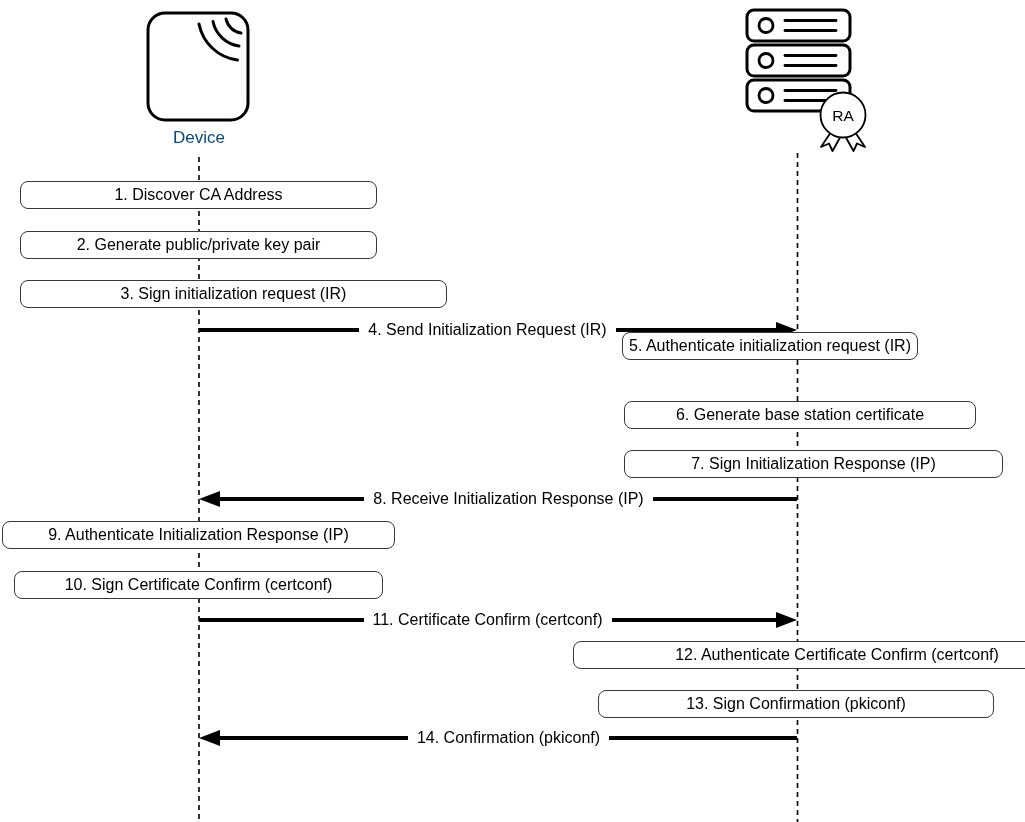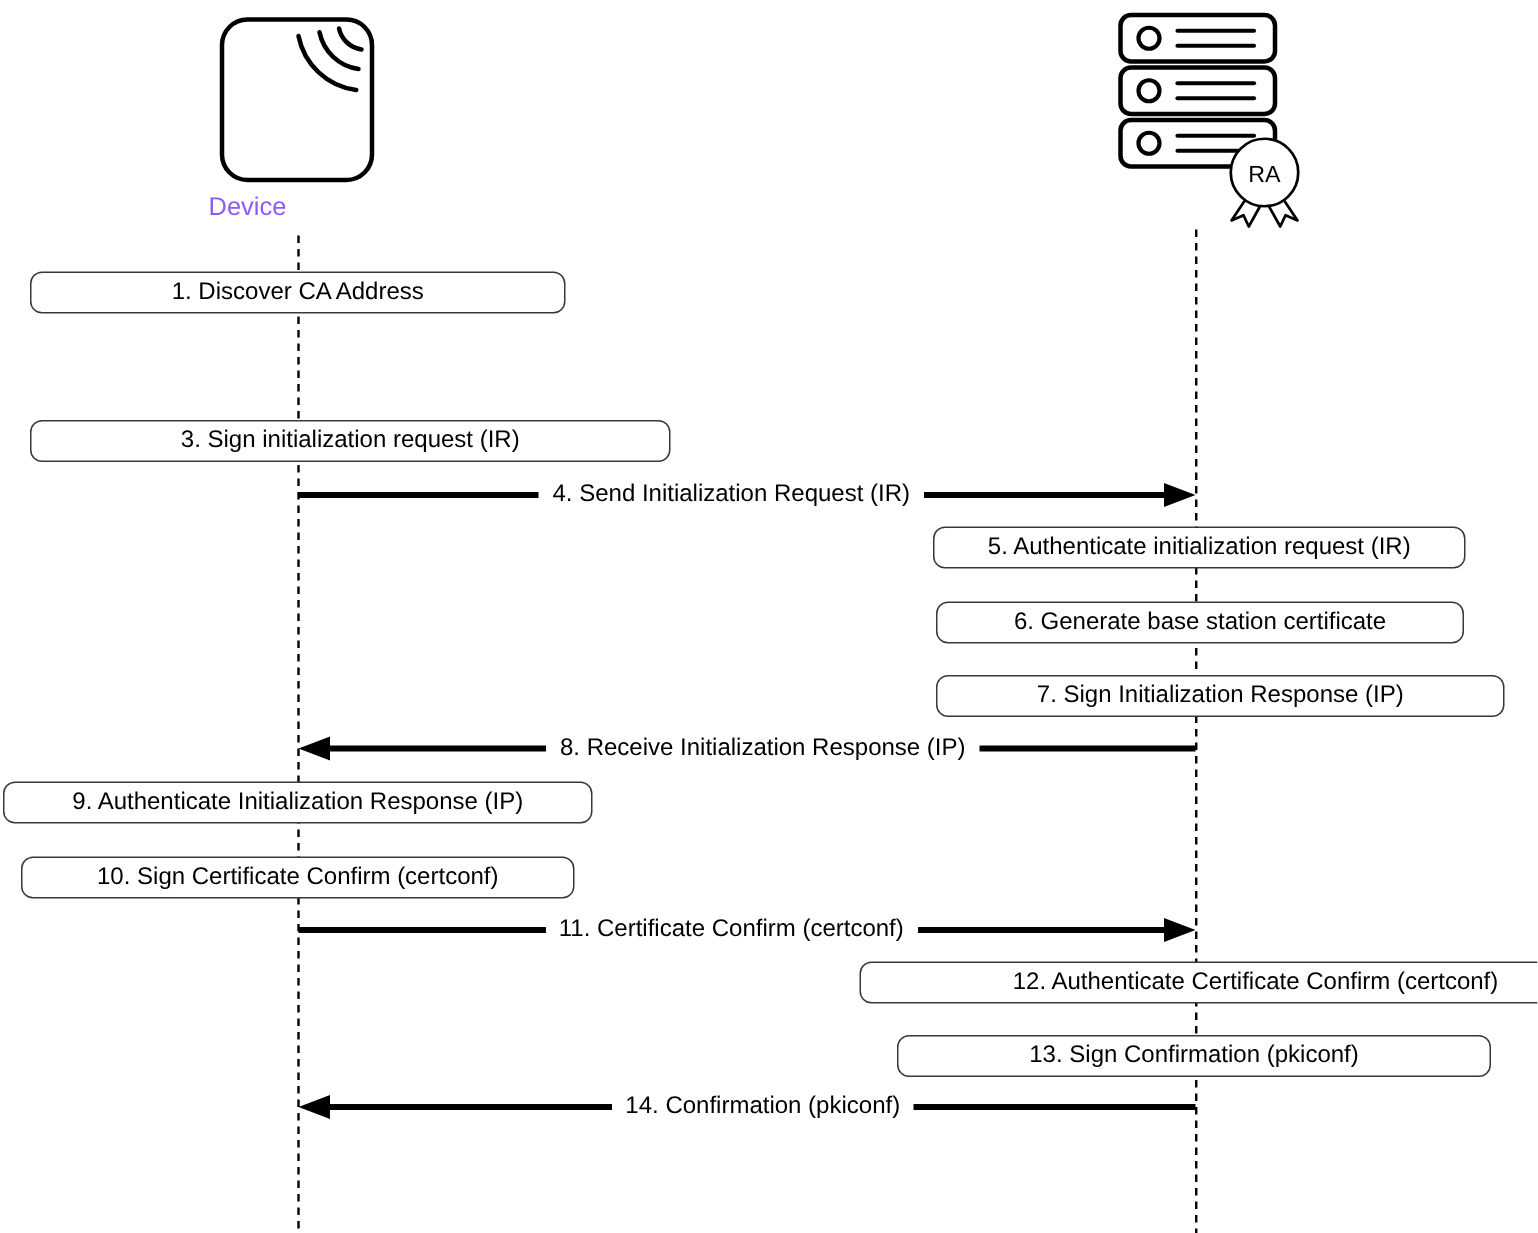--- a/index.html
+++ b/index.html
@@ -4,21 +4,21 @@
 <style>
   html,body { margin:0; padding:0; background:#ffffff; }
   .canvas {
     position:relative; width:1025px; height:822px;
     background:#ffffff; overflow:hidden;
     font-family:"Liberation Sans", sans-serif; color:#000;
   }
   .base-layer { position:absolute; left:0; top:0; }
   .actor-icon { position:absolute; }
   .actor-label {
-    position:absolute; text-align:left; font-size:17px; color:#8b5cf6;
+    position:absolute; text-align:center; font-size:17px; color:#0c4a6e;
   }
   .action-box {
     position:absolute; height:28px; box-sizing:border-box;
     background:#ffffff; border:1.6px solid #383838; border-radius:8px;
     display:flex; align-items:center; justify-content:center;
     font-size:16px; white-space:nowrap;
   }
   .message {
     position:absolute; left:199px; width:598px; height:18px;
     display:flex; align-items:center;justify-content:flex-end;
@@ -73,30 +73,31 @@
     </g>
     <g fill="#fff" stroke="#000" stroke-width="1.8" stroke-linejoin="round">
       <path d="M88,121 L76,139 L84,135.5 L87.5,143 L97,126 Z"></path>
       <path d="M108,121 L120,139 L112,135.5 L108.5,143 L99,126 Z"></path>
     </g>
     <circle cx="98" cy="107" r="22.5" fill="#fff" stroke="#000" stroke-width="1.8"></circle>
     <text x="98" y="113" text-anchor="middle" font-size="15.5" fill="#000" font-family="Liberation Sans, sans-serif">RA</text>
   </svg>
 
   <div class="action-box" style="left:20px;top:181px;width:357px;">1. Discover CA Address</div>
+  <div class="action-box" style="left:20px;top:231px;width:357px;">2. Generate public/private key pair</div>
   <div class="action-box" style="left:20px;top:280px;width:427px;">3. Sign initialization request (IR)</div>
 
   <div class="message" style="top:321px;">
     <div class="seg"></div>
     <div class="msg-label">4. Send Initialization Request (IR)</div>
     <div class="seg"></div>
     <div class="head-r"></div>
   </div>
 
-  <div class="action-box" style="left:622px;top:351px;width:355px;">5. Authenticate initialization request (IR)</div>
+  <div class="action-box" style="left:622px;top:332px;width:296px;">5. Authenticate initialization request (IR)</div>
   <div class="action-box" style="left:624px;top:401px;width:352px;">6. Generate base station certificate</div>
   <div class="action-box" style="left:624px;top:450px;width:379px;">7. Sign Initialization Response (IP)</div>
 
   <div class="message" style="top:490px;">
     <div class="head-l"></div>
     <div class="seg"></div>
     <div class="msg-label">8. Receive Initialization Response (IP)</div>
     <div class="seg"></div>
   </div>
 

